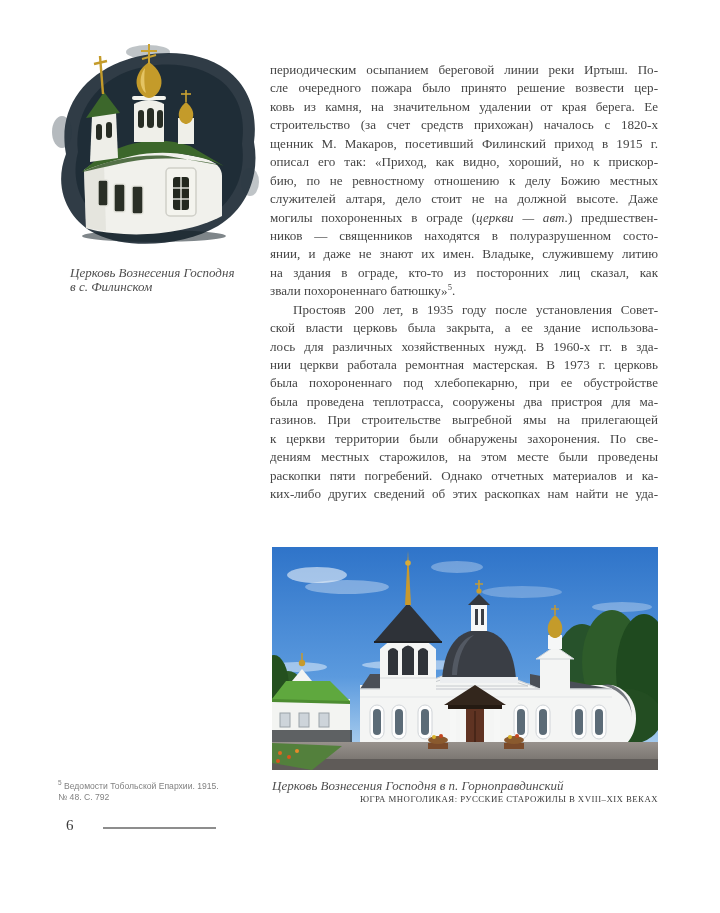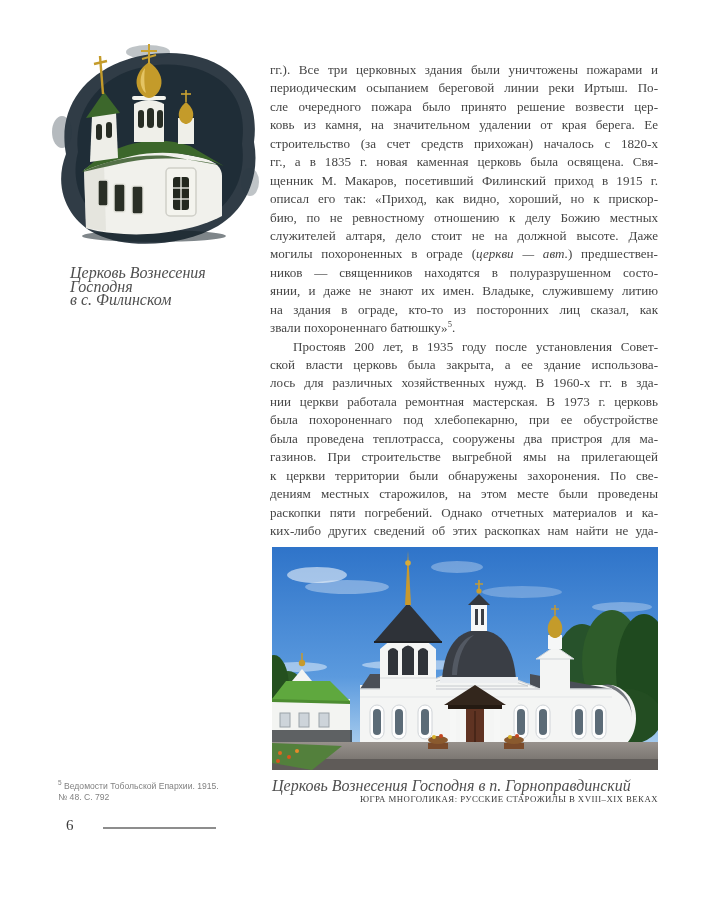--- a/index.html
+++ b/index.html
@@ -2,21 +2,21 @@
 <html><head>
 <meta charset="utf-8">
 <style>
   html,body{margin:0;padding:0;background:#ffffff;}
   .page{
     position:relative;width:720px;height:913px;background:#ffffff;overflow:hidden;
     font-family:"Liberation Serif",serif;
   }
   
   .illustration{position:absolute;left:28px;top:12px;width:238px;height:248px;}
-  .caption{font-style:italic;font-size:16px;line-height:13.5px;color:#4f4f4f;
+  .caption{font-style:italic;font-size:13px;line-height:13.5px;color:#4f4f4f;
     font-family:"Liberation Serif",serif;}
   .caption-illustration{position:absolute;left:70px;top:266px;width:190px;}
   
   .body-text{position:absolute;left:270px;top:61px;width:388px;color:#454545;
     font-size:13.1px;line-height:18.45px;}
   .tline{text-align:justify;text-align-last:justify;height:18.45px;overflow:hidden;}
   .tline.pend{text-align-last:left;}
   .tline.indent{text-indent:23px;}
   .tline .it{font-style:italic;}
   .tline sup{font-size:8.5px;vertical-align:super;line-height:0;}
@@ -89,26 +89,24 @@
       </g>
     </svg>
   </div>
 
   <div class="caption caption-illustration">
     <div>Церковь Вознесения Господня</div>
     <div>в с. Филинском</div>
   </div>
 
   <div class="body-text" id="article">
-      <div class="tline"><span>гг.). Все три церковных здания были уничтожены пожарами и</span></div>
       <div class="tline"><span>периодическим осыпанием береговой линии реки Иртыш. По-</span></div>
       <div class="tline"><span>сле очередного пожара было принято решение возвести цер-</span></div>
       <div class="tline"><span>ковь из камня, на значительном удалении от края берега. Ее</span></div>
       <div class="tline"><span>строительство (за счет средств прихожан) началось с 1820-х</span></div>
-      <div class="tline"><span>гг., а в 1835 г. новая каменная церковь была освящена. Свя-</span></div>
       <div class="tline"><span>щенник М. Макаров, посетивший Филинский приход в 1915 г.</span></div>
       <div class="tline"><span>описал его так: «Приход, как видно, хороший, но к прискор-</span></div>
       <div class="tline"><span>бию, по не ревностному отношению к делу Божию местных</span></div>
       <div class="tline"><span>служителей алтаря, дело стоит не на должной высоте. Даже</span></div>
       <div class="tline"><span>могилы похороненных в ограде (</span><span class="it">церкви — авт.</span><span>) предшествен-</span></div>
       <div class="tline"><span>ников — священников находятся в полуразрушенном состо-</span></div>
       <div class="tline"><span>янии, и даже не знают их имен. Владыке, служившему литию</span></div>
       <div class="tline"><span>на здания в ограде, кто-то из посторонних лиц сказал, как</span></div>
       <div class="tline pend"><span>звали похороненнаго батюшку»</span><sup>5</sup><span>.</span></div>
       <div class="tline indent"><span>Простояв 200 лет, в 1935 году после установления Совет-</span></div>

